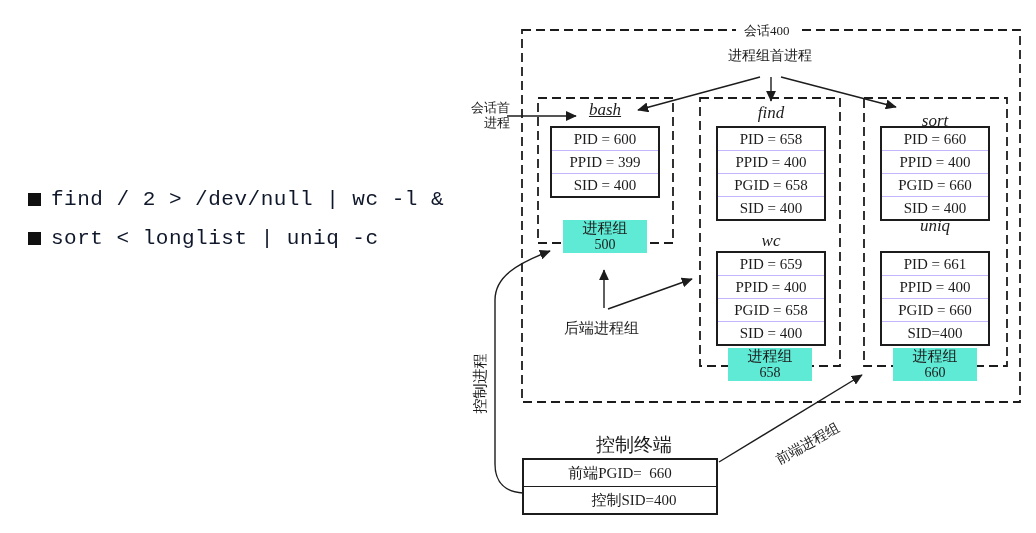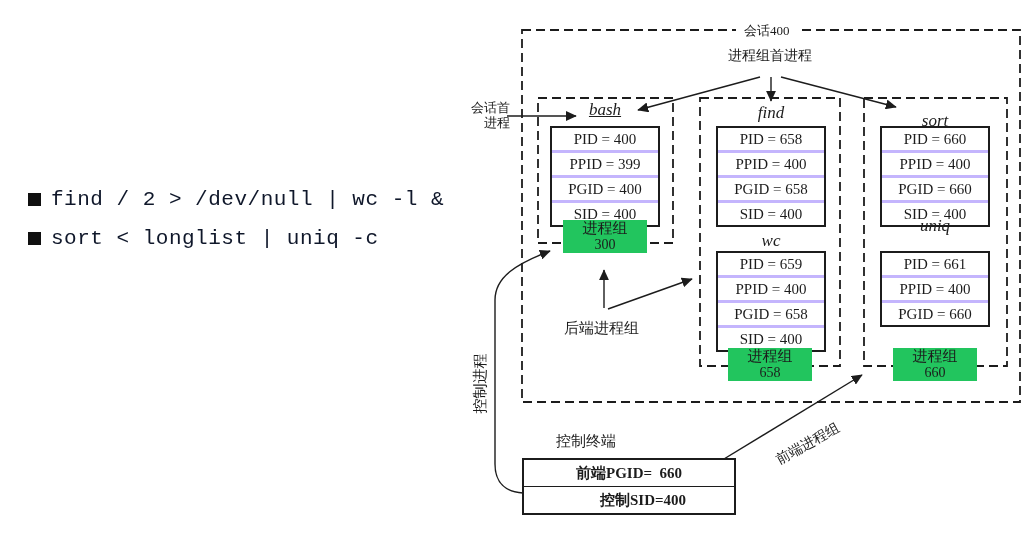--- a/index.html
+++ b/index.html
@@ -8,22 +8,22 @@
   .overlay{position:absolute;left:0;top:0;pointer-events:none;}
   .lbl{position:absolute;white-space:nowrap;}
   .cjk{font-family:"Liberation Serif","DejaVu Serif",serif;}
   .code-line{position:absolute;display:flex;align-items:center;height:22px;
              font-family:"Liberation Mono","DejaVu Sans Mono",monospace;
              font-size:21px;letter-spacing:.5px;color:#0f172a;white-space:pre;}
   .bullet{width:13px;height:13px;background:#101010;margin-right:10px;flex:none;}
   .proc-title{position:absolute;text-align:center;font-style:italic;font-size:17px;line-height:20px;}
   .proc-table{position:absolute;border:2px solid #1c1c1c;background:#fff;box-sizing:border-box;}
   .proc-row{height:22px;line-height:22px;text-align:center;font-size:15px;white-space:pre;}
-  .proc-row + .proc-row{border-top:3px solid #c4b5fd;}
-  .group-label{position:absolute;text-align:center;background:#22c55e;}
+  .proc-row + .proc-row{border-top:1px solid #c4b5fd;}
+  .group-label{position:absolute;text-align:center;background:#5eead4;}
   .gcap{font-size:15px;line-height:17px;}
   .gnum{font-size:14px;line-height:16px;}
   .session-title{position:absolute;background:#fff;padding:0 8px;font-size:13px;line-height:19px;white-space:nowrap;}
   .term-box{position:absolute;border:2px solid #1c1c1c;background:#fff;box-sizing:border-box;}
   .term-row{height:26px;line-height:26px;text-align:center;font-size:15px;white-space:pre;}
   .term-row + .term-row{border-top:1.5px solid #1c1c1c;padding-left:28px;}
   .rot{transform-origin:center center;}
 </style>
 </head>
 <body>
@@ -65,23 +65,22 @@
 
   <div class="lbl cjk" style="left:706px;top:47px;width:128px;text-align:center;font-size:14px;">进程组首进程</div>
 
   <div class="lbl cjk" style="left:452px;top:100px;width:58px;text-align:right;font-size:13px;line-height:15px;">
     <div>会话首</div>
     <div>进程</div>
   </div>
 
   <div class="proc-title" style="left:550px;top:100px;width:110px;text-decoration:underline;">bash</div>
   <div class="proc-table" style="left:550px;top:126px;width:110px;">
-    <div class="proc-row">PID = 400</div>
+    <div class="proc-row">PID = 600</div>
     <div class="proc-row">PPID = 399</div>
-    <div class="proc-row">PGID = 400</div>
     <div class="proc-row">SID = 400</div>
   </div>
 
   <div class="proc-title" style="left:716px;top:103px;width:110px;">find</div>
   <div class="proc-table" style="left:716px;top:126px;width:110px;">
     <div class="proc-row">PID = 658</div>
     <div class="proc-row">PPID = 400</div>
     <div class="proc-row">PGID = 658</div>
     <div class="proc-row">SID = 400</div>
   </div>
@@ -100,39 +99,40 @@
     <div class="proc-row">PPID = 400</div>
     <div class="proc-row">PGID = 660</div>
     <div class="proc-row">SID = 400</div>
   </div>
 
   <div class="proc-title" style="left:880px;top:216px;width:110px;">uniq</div>
   <div class="proc-table" style="left:880px;top:251px;width:110px;">
     <div class="proc-row">PID = 661</div>
     <div class="proc-row">PPID = 400</div>
     <div class="proc-row">PGID = 660</div>
+    <div class="proc-row">SID=400</div>
   </div>
 
   <div class="group-label cjk" style="left:563px;top:220px;width:84px;">
     <div class="gcap">进程组</div>
-    <div class="gnum">300</div>
+    <div class="gnum">500</div>
   </div>
   <div class="group-label cjk" style="left:728px;top:348px;width:84px;">
     <div class="gcap">进程组</div>
     <div class="gnum">658</div>
   </div>
   <div class="group-label cjk" style="left:893px;top:348px;width:84px;">
     <div class="gcap">进程组</div>
     <div class="gnum">660</div>
   </div>
 
   <div class="lbl cjk" style="left:564px;top:319px;font-size:15px;">后端进程组</div>
 
   <div class="lbl cjk rot" style="left:443px;top:374px;width:74px;text-align:center;font-size:15px;transform:rotate(-90deg);">控制进程</div>
   <div class="lbl cjk rot" style="left:770px;top:435px;width:76px;text-align:center;font-size:14px;transform:rotate(-29deg);">前端进程组</div>
 
-  <div class="lbl cjk" style="left:556px;top:432px;width:116px;text-align:left;font-size:15px;font-family:Liberation Serif, serif;">控制终端</div>
-  <div class="term-box" style="left:522px;top:458px;width:214px;font-weight:bold;">
+  <div class="lbl cjk" style="left:556px;top:432px;width:116px;text-align:right;font-size:19px;font-family:Liberation Serif, serif;">控制终端</div>
+  <div class="term-box" style="left:522px;top:458px;width:196px;">
     <div class="term-row">前端PGID=  660</div>
     <div class="term-row">控制SID=400</div>
   </div>
 
 </div>
 
 </body></html>

